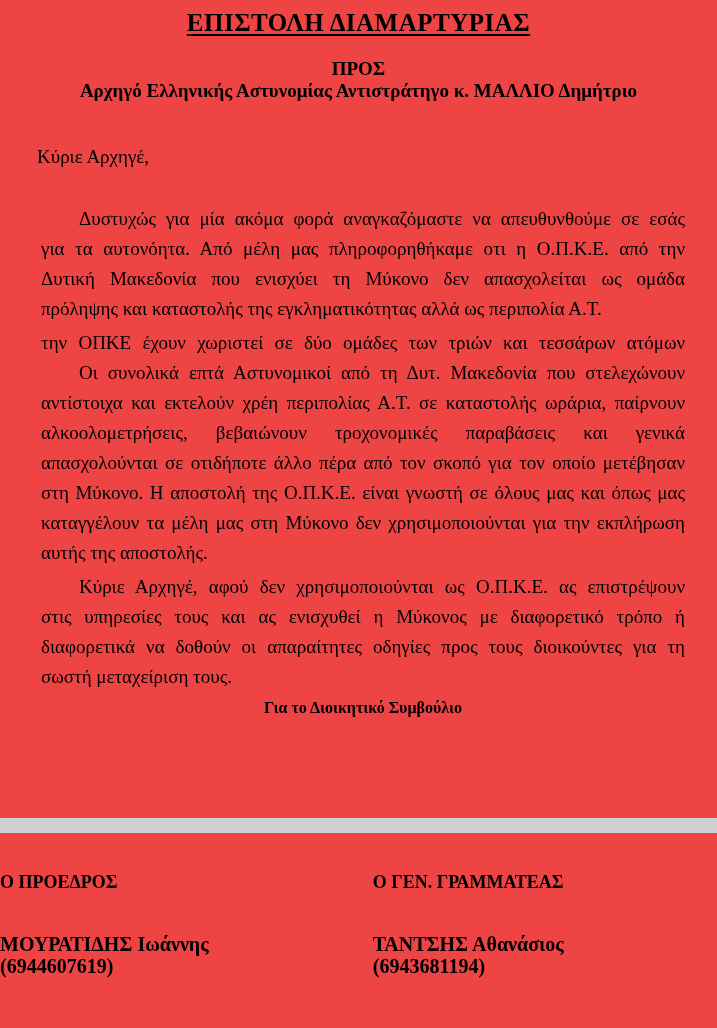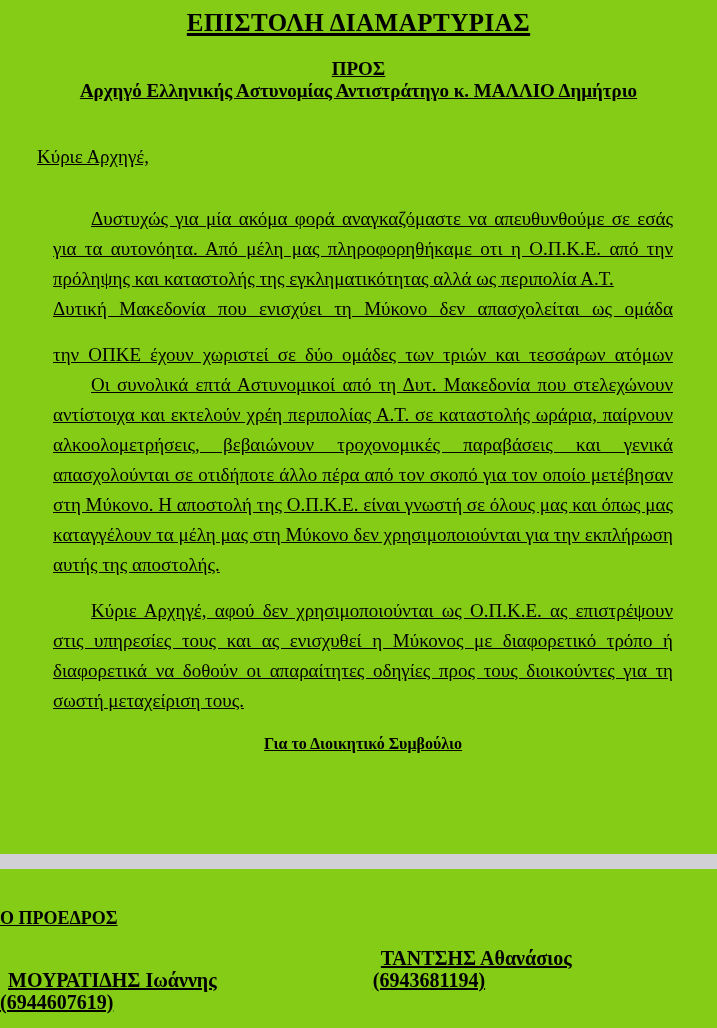--- a/index.html
+++ b/index.html
@@ -48,21 +48,21 @@
   .body-text {
     padding: 0 28px 0 37px;
     font-size: 19px;
     line-height: 30px;
   }
   .salutation {
     margin-top: 40px;
     text-align: left;
   }
   .paragraphs { margin-top: 32px; }
-  .paragraph { margin: 16px; }
+  .paragraph { margin: 4px; }
   .line {
     text-align: justify;
     text-align-last: justify;
     white-space: normal;
   }
   .line.first { text-indent: 38px; }
   .line.last  { text-align-last: left; }
   .closing {
     text-align: center;
     font-weight: bold;
@@ -88,47 +88,46 @@
   .sig-role {
     font-size: 18px;
     line-height: 22px;
     font-weight: bold;
   }
   .sig-name {
     margin-top: 40px;
     font-size: 20px;
     line-height: 22px;
     font-weight: bold;
-    padding-left: 8px;
   }
   .sig-phone {
     font-size: 20px;
     line-height: 22px;
     font-weight: bold;
   }
 </style>
 </head>
 <body>
 
-<div class="page" style="background: #84cc16; color: rgb(0, 0, 0); text-decoration: underline;">
+<div class="page" style="background: #ef4444; color: rgb(0, 0, 0);">
 
   <header class="doc-header">
     <h1 class="title"><span>ΕΠΙΣΤΟΛΗ ΔΙΑΜΑΡΤΥΡΙΑΣ</span></h1>
     <div class="to-label">ΠΡΟΣ</div>
     <div class="addressee">Αρχηγό Ελληνικής Αστυνομίας Αντιστράτηγο κ. ΜΑΛΛΙΟ Δημήτριο</div>
   </header>
 
   <section class="body-text">
     <div class="salutation">Κύριε Αρχηγέ,</div>
     <div class="paragraphs">
         <div class="paragraph">
           <div class="line first">Δυστυχώς για μία ακόμα φορά αναγκαζόμαστε να απευθυνθούμε σε εσάς</div>
           <div class="line">για τα αυτονόητα. Από μέλη μας πληροφορηθήκαμε οτι η Ο.Π.Κ.Ε. από την</div>
+          <div class="line">Δυτική Μακεδονία που ενισχύει τη Μύκονο δεν απασχολείται ως ομάδα</div>
           <div class="line last">πρόληψης και καταστολής της εγκληματικότητας αλλά ως περιπολία Α.Τ.</div>
-          <div class="line">Δυτική Μακεδονία που ενισχύει τη Μύκονο δεν απασχολείται ως ομάδα</div>
         </div>
         <div class="paragraph">
           <div class="line">την ΟΠΚΕ έχουν χωριστεί σε δύο ομάδες των τριών και τεσσάρων ατόμων</div>
           <div class="line first">Οι συνολικά επτά Αστυνομικοί από τη Δυτ. Μακεδονία που στελεχώνουν</div>
           <div class="line">αντίστοιχα και εκτελούν χρέη περιπολίας Α.Τ. σε καταστολής ωράρια, παίρνουν</div>
           <div class="line">αλκοολομετρήσεις, βεβαιώνουν τροχονομικές παραβάσεις και γενικά</div>
           <div class="line">απασχολούνται σε οτιδήποτε άλλο πέρα από τον σκοπό για τον οποίο μετέβησαν</div>
           <div class="line">στη Μύκονο. Η αποστολή της Ο.Π.Κ.Ε. είναι γνωστή σε όλους μας και όπως μας</div>
           <div class="line">καταγγέλουν τα μέλη μας στη Μύκονο δεν χρησιμοποιούνται για την εκπλήρωση</div>
           <div class="line last">αυτής της αποστολής.</div>
@@ -145,18 +144,19 @@
 
   <div class="band" style="background: rgb(209, 209, 213);"></div>
 
   <section class="signatures">
     <div class="sig-col sig-left">
       <div class="sig-role">Ο ΠΡΟΕΔΡΟΣ</div>
       <div class="sig-name">ΜΟΥΡΑΤΙΔΗΣ Ιωάννης</div>
       <div class="sig-phone">(6944607619)</div>
     </div>
     <div class="sig-col sig-right">
+      <div class="sig-role">Ο ΓΕΝ. ΓΡΑΜΜΑΤΕΑΣ</div>
       <div class="sig-name">ΤΑΝΤΣΗΣ Αθανάσιος</div>
       <div class="sig-phone">(6943681194)</div>
     </div>
   </section>
 
 </div>
 
 </body></html>

